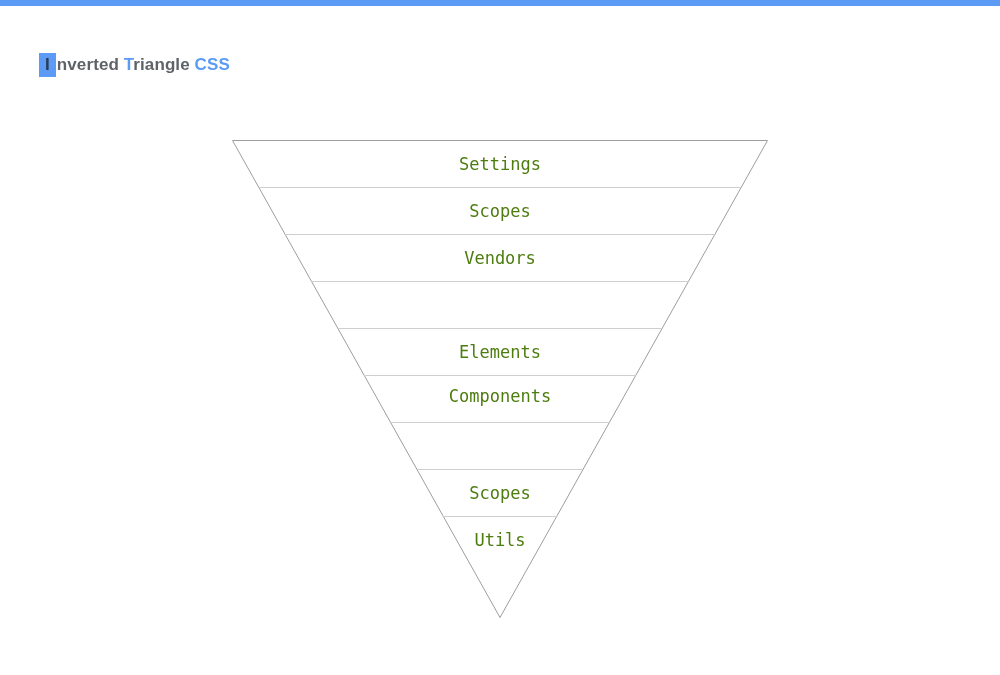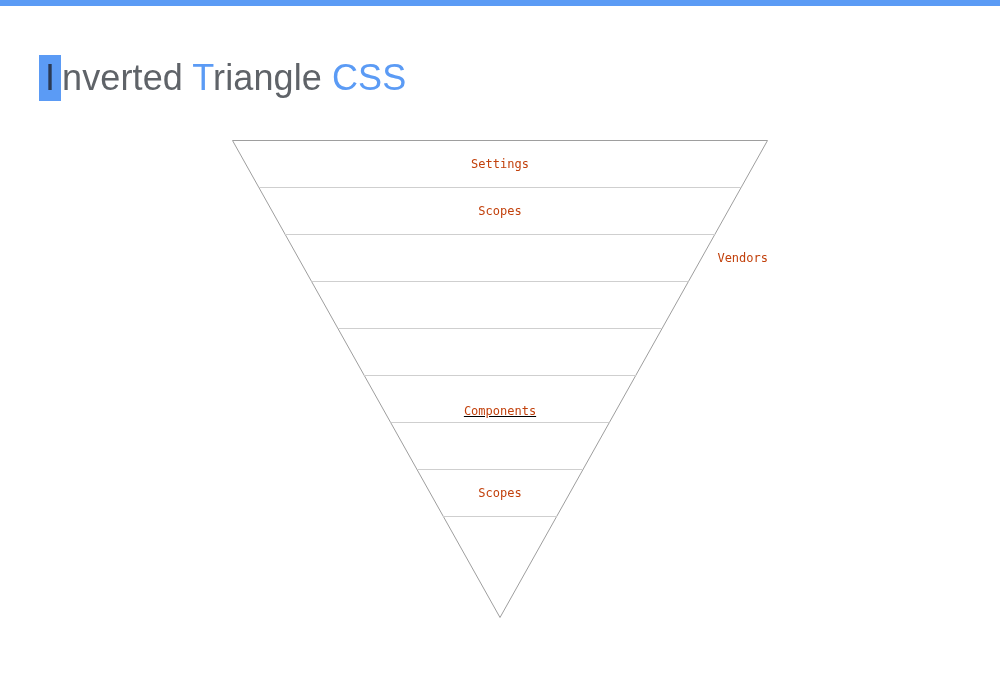--- a/index.html
+++ b/index.html
@@ -21,22 +21,22 @@
     top: 0;
     width: 1000px;
     height: 6px;
     background: #5b9bf5;
   }
 
   #page-title {
     position: absolute;
     left: 39px;
     top: 36px;
-    font-size: 36px;
-    font-weight: 400;
+    font-size: 17px;
+    font-weight: 700;
     letter-spacing: 0.1px;
     white-space: nowrap;
     color: #5f6368;
     line-height: 36px;
   }
   #page-title .hl {
     background: #5b9bf5;
     color: #2b3a55;
     padding: 2px 6px 3px 6px;
     margin-right: 1px;
@@ -75,22 +75,22 @@
     position: absolute;
     left: 0;
     width: 536px;
     height: 47px;
     display: flex;
     align-items: center;
     justify-content: center;
   }
   .layer-label {
     font-family: "DejaVu Sans Mono", "Liberation Mono", monospace;
-    font-size: 12px;
-    color: #c2410c;
+    font-size: 17px;
+    color: #4d7c0f;
     letter-spacing: 0px;
     white-space: nowrap;
   }
 </style>
 </head>
 <body>
 
 <div id="top-bar"></div>
 
 <h1 id="page-title"><span class="hl">I</span><span class="plain">nverted </span><span class="accent">T</span><span class="plain">riangle </span><span class="accent">CSS</span></h1>
@@ -109,23 +109,29 @@
         <line x1="211.09" x2="324.91" y1="376.5" y2="376.5" stroke="#cfcfcf" stroke-width="1"></line>
       </g>
   </svg>
   <div id="layer-labels">
       <div class="layer-row" style="top: 0px;">
         <span class="layer-label">Settings</span>
       </div>
       <div class="layer-row" style="top: 47px;">
         <span class="layer-label">Scopes</span>
       </div>
-      <div class="layer-row" style="top: 94px; justify-content: flex-end;">
+      <div class="layer-row" style="top: 94px;">
         <span class="layer-label">Vendors</span>
       </div>
-      <div class="layer-row" style="top: 247px; text-decoration: underline;">
+      <div class="layer-row" style="top: 188px;">
+        <span class="layer-label">Elements</span>
+      </div>
+      <div class="layer-row" style="top: 232px;">
         <span class="layer-label">Components</span>
       </div>
       <div class="layer-row" style="top: 329px; text-align: right;">
         <span class="layer-label">Scopes</span>
       </div>
+      <div class="layer-row" style="top: 376px;">
+        <span class="layer-label">Utils</span>
+      </div>
     </div>
 </div>
 
 </body></html>

